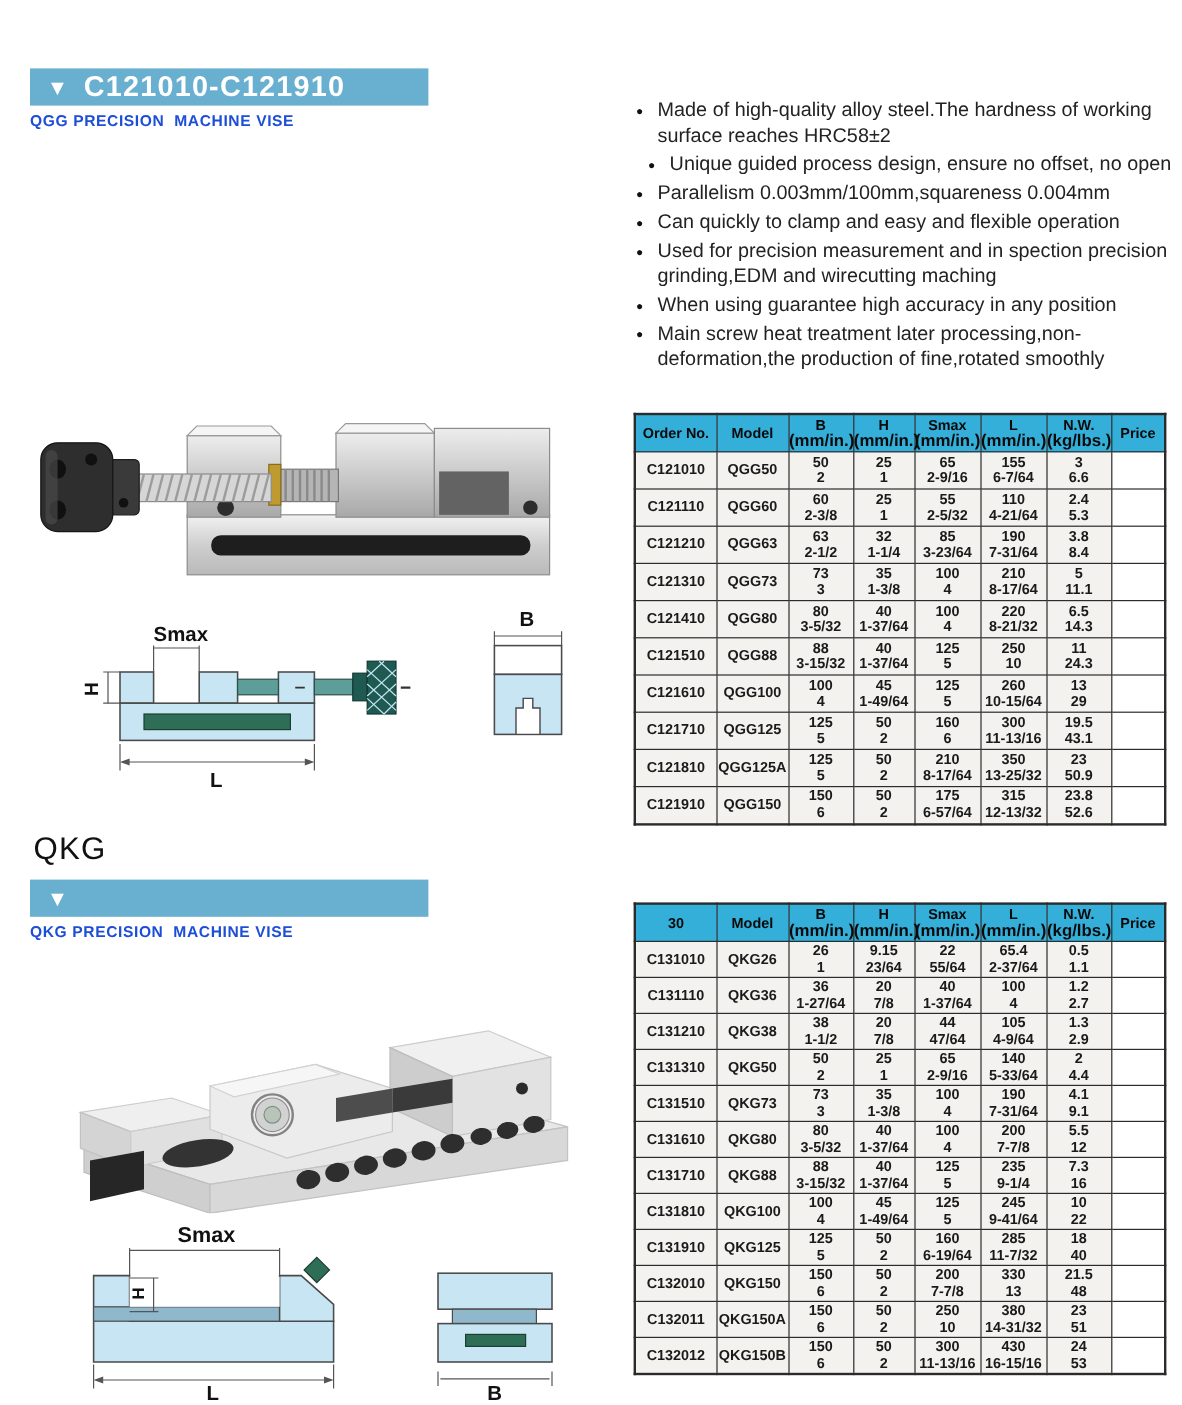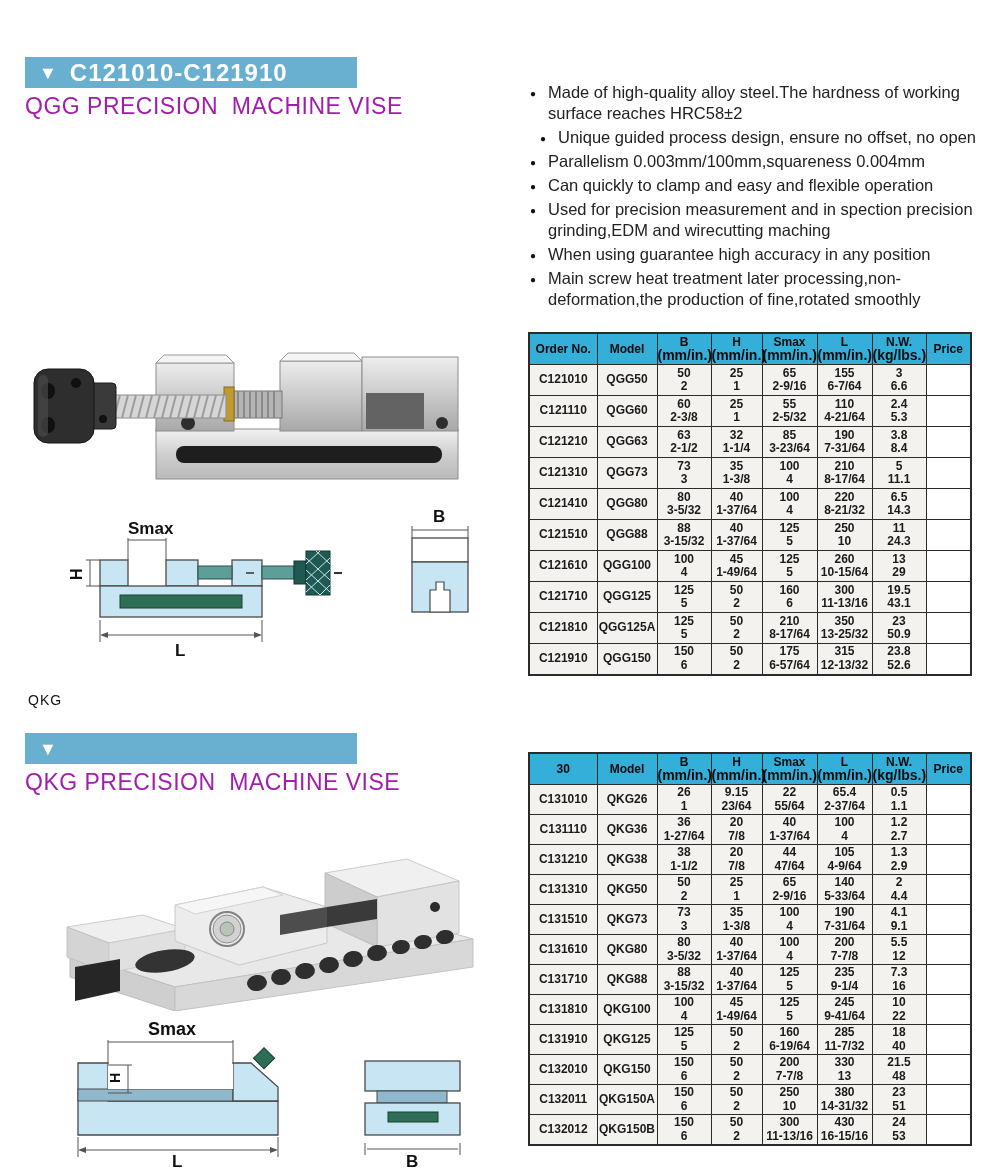--- a/index.html
+++ b/index.html
@@ -3,29 +3,29 @@
 <meta charset="utf-8">
 <style>
   * { margin:0; padding:0; box-sizing:border-box; }
   html,body { background:#fff; font-family:"Liberation Sans", sans-serif; }
   #page { position:relative; width:985px; height:1171px; background:#fff; overflow:hidden; }
 
   .banner { position:absolute; left:25px; width:332px; height:31px; background:#68AFD0;
             display:flex; align-items:center; gap:12px; padding-left:14px;
             color:#fff; font-weight:bold; font-size:24px; letter-spacing:1px; }
   .banner .tri { font-size:18px; line-height:1; }
-  .subtitle { position:absolute; left:25px; color:#a21caf; font-size:23px; letter-spacing:.5px; white-space:pre; }
+  .subtitle { position:absolute; left:25px; color:#1d4ed8; font-size:13px; letter-spacing:.5px; white-space:pre;font-weight:bold; }
 
   .features { position:absolute; left:530px; top:82px; width:458px; list-style:none; }
   .features li { position:relative; padding-left:18px; font-size:16.5px; line-height:21px;
                  color:#222; margin-bottom:3px; }
   .features li::before { content:"●"; position:absolute; left:0; top:1px; font-size:10px; color:#111; }
   .features li:nth-child(2) { margin-left:10px; }
 
-  .qkg-label { position:absolute; left:28px; top:692px; font-size:14px; color:#111;
+  .qkg-label { position:absolute; left:28px; top:692px; font-size:26px; color:#111;
                font-family:"Liberation Sans", sans-serif; letter-spacing:1px; }
 
   table.spec { position:absolute; left:528px; border-collapse:collapse; table-layout:fixed;
                width:442px; background:#fff; border:2px solid #2b2b2b; }
   table.spec th { background:#33AFDA; color:#0a0a0a; font-weight:bold; font-size:12px;
                   line-height:13px; border:1.5px solid #2b2b2b; padding:2px 0; text-align:center; }
   table.spec th .sub { font-size:14px; }
   table.spec td { border:1.5px solid #2b2b2b; background:#F4F2EF; text-align:center;
                   font-size:12px; font-weight:bold; color:#1a1a1a; line-height:13.5px; padding:1px 0; }
   table.spec td.price { background:#fff; }
@@ -270,21 +270,21 @@
     <rect x="345" y="88" width="95" height="32" fill="#C7E5F2" stroke="#4a4a4a" stroke-width="1.3"></rect>
     <rect x="368" y="97" width="50" height="10" fill="#2E6E57" stroke="#1d3f33"></rect>
     <g stroke="#555" stroke-width="1" fill="none">
       <line x1="345" y1="128" x2="345" y2="140"></line>
       <line x1="440" y1="128" x2="440" y2="140"></line>
       <line x1="347" y1="134" x2="438" y2="134"></line>
     </g>
     <text x="386" y="152" font-size="17" font-weight="bold" fill="#111">B</text>
   </svg>
 
-  <table class="spec" id="table-qgg" style="top:332px;padding-left:17px;">
+  <table class="spec" id="table-qgg" style="top:344px;padding-left:17px;">
       <thead>
         <tr>
           <th style="width: 68px;">
             <div>Order No.</div>
           </th>
           <th style="width: 60px;">
             <div>Model</div>
           </th>
           <th style="width: 54px;">
             <div>B</div>

